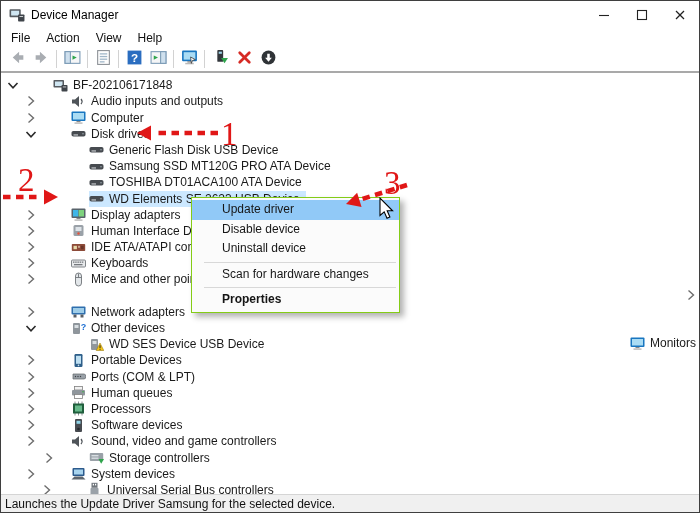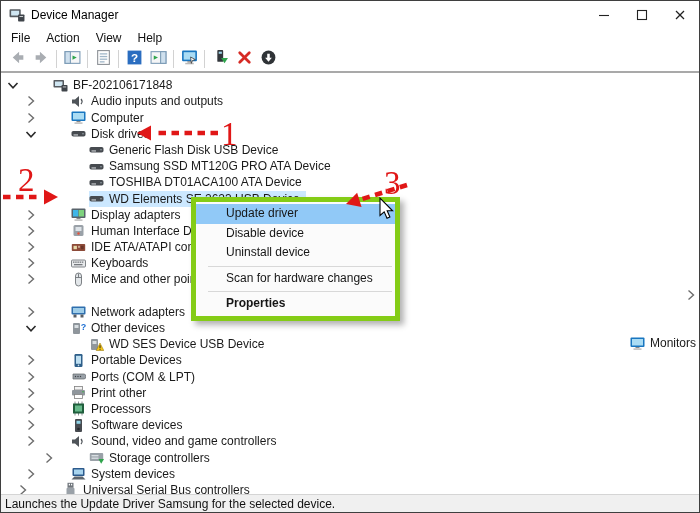--- a/index.html
+++ b/index.html
@@ -32,21 +32,21 @@
     background:#fff; overflow:hidden; padding-top:4px; }
   .trow { display:flex; align-items:flex-end; height:16.2px; white-space:nowrap;gap:32px; }
   .chev { width:16px; height:16px; flex:0 0 16px; display:flex; align-items:center; justify-content:center; }
   .ticon { width:15px; height:15px; flex:0 0 15px; margin-right:5px; display:flex; align-items:center; justify-content:center; }
   .tlabel { padding:1px 3px 1px 0; }
   .row-inner { display:flex; align-items:center; height:16px; }
   .row-inner.selected { background:#cce8ff; }
   .row-inner.selected .tlabel { padding-right:6px; }
   
   .ctxmenu { position:absolute; left:190px; top:196px; width:209px;
-    background:#fbfbfb; border:5px solid #84cc16; padding:2px 0;
+    background:#fbfbfb; border:1px solid #84cc16; padding:2px 0;
     box-shadow:4px 4px 6px rgba(0,0,0,0.3); z-index:30; }
   .ctx-item { height:19.5px; line-height:19.5px; padding-left:30px; font-size:12px; color:#161616; }
   .ctx-item.highlight { background:#91c9f7; }
   .ctx-item.bold { font-weight:bold; }
   .ctx-sep { border-top:1px solid #d8d8d8; margin:3px 3px 2px 12px; }
   
   .statusbar { position:absolute; left:0; right:0; bottom:0; height:18px;
     background:#f0f0f0; border-top:1px solid #d5d5d5;
     display:flex; align-items:center; padding-left:4px; font-size:12px; color:#111; }
   
@@ -500,21 +500,21 @@
         </span>
         <span class="row-inner">
           <span class="ticon">
             <svg width="15" height="15" viewBox="0 0 15 15">
               <rect x="3.5" y="1.5" width="8" height="3.5" fill="#f2f2f2" stroke="#808080" stroke-width="0.8"></rect>
               <rect x="1" y="5" width="13" height="5.5" rx="1" fill="#8f969c"></rect>
               <rect x="3.5" y="9.5" width="8" height="4" fill="#ffffff" stroke="#808080" stroke-width="0.8"></rect>
               <circle cx="12" cy="6.8" r="0.8" fill="#3fae49"></circle>
             </svg>
           </span>
-          <span class="tlabel">Print other</span>
+          <span class="tlabel">Human queues</span>
         </span>
       </div>
       <div class="trow" style="padding-left: 22px;">
         <span class="chev">
           <svg width="16" height="16" viewBox="0 0 16 16">
             <polyline points="5.5,3.5 10.5,8 5.5,12.5" fill="none" stroke="#6d6d6d" stroke-width="1.4"></polyline>
           </svg>
         </span>
         <span class="row-inner">
           <span class="ticon">
@@ -595,21 +595,21 @@
           <span class="ticon">
             <svg width="15" height="15" viewBox="0 0 15 15">
               <rect x="1.5" y="2" width="12" height="8" rx="1" fill="#2c5a8c"></rect>
               <rect x="3" y="3.5" width="9" height="5" fill="#a8d4ee"></rect>
               <polygon points="0.5,13.5 3.5,10.5 11.5,10.5 14.5,13.5" fill="#5f666d"></polygon>
             </svg>
           </span>
           <span class="tlabel">System devices</span>
         </span>
       </div>
-      <div class="trow" style="padding-left: 14px;">
+      <div class="trow" style="padding-left: 38px;">
         <span class="chev">
           <svg width="16" height="16" viewBox="0 0 16 16">
             <polyline points="5.5,3.5 10.5,8 5.5,12.5" fill="none" stroke="#6d6d6d" stroke-width="1.4"></polyline>
           </svg>
         </span>
         <span class="row-inner">
           <span class="ticon">
             <svg width="15" height="15" viewBox="0 0 15 15">
               <rect x="4.5" y="0.8" width="6" height="5" fill="#70767c"></rect>
               <rect x="5.8" y="1.8" width="1.2" height="1.6" fill="#fff"></rect>

